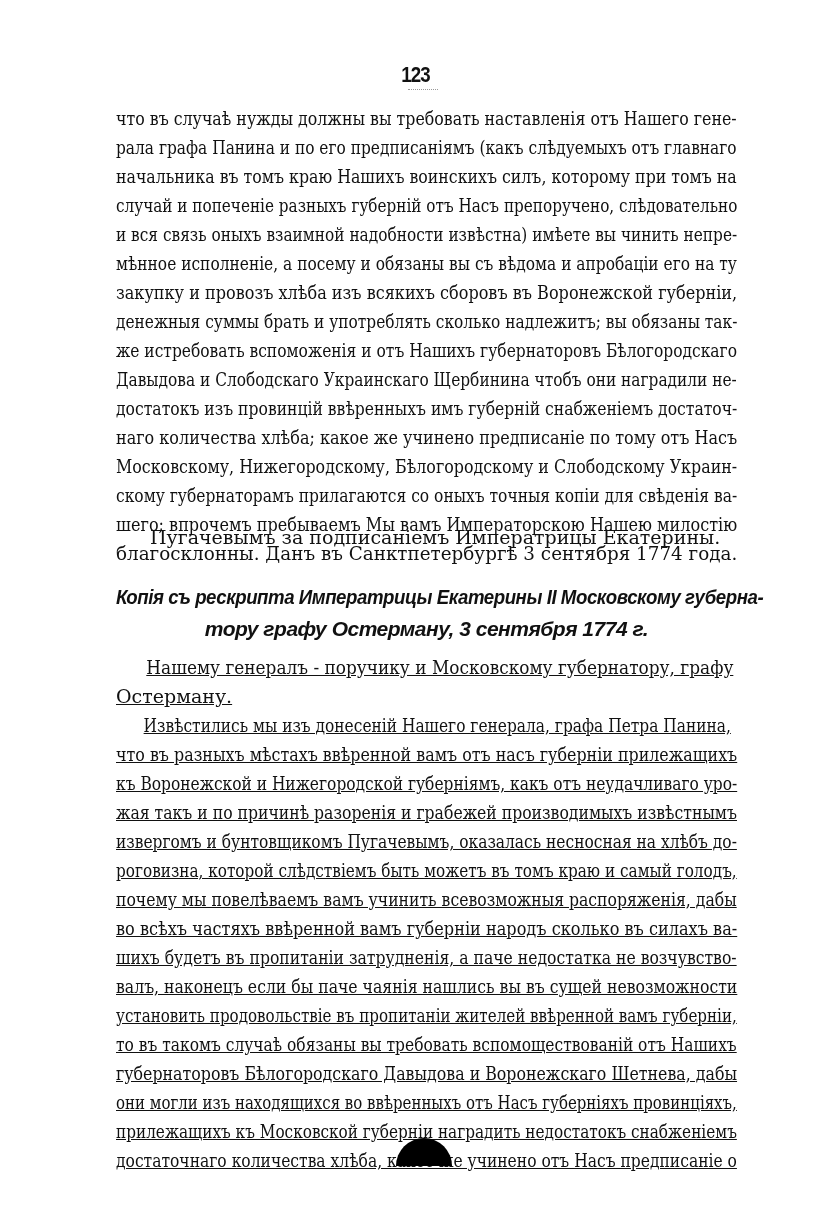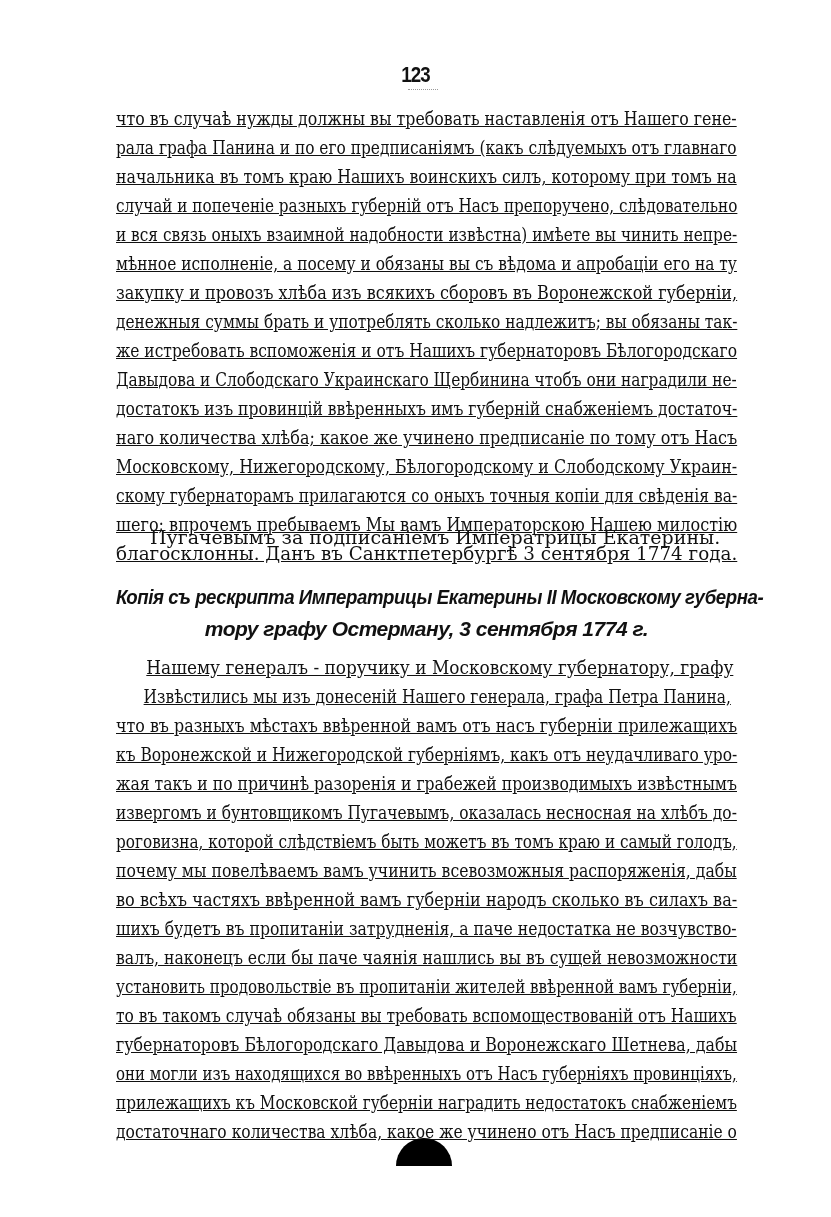--- a/index.html
+++ b/index.html
@@ -12,21 +12,21 @@
          border-top: 1px dotted #999; }
   .text-block { position: absolute; left: 116px; width: 621px; }
   .line { height: 29px; line-height: 29px; font-size: 19px; white-space: nowrap;
           text-align: justify; text-align-last: justify; transform-origin: left center; }
   .line.last { text-align-last: left; }
   .line.indent { padding-left: 34px; }
   .heading { position: absolute; left: 116px; width: 621px; font-family: "Liberation Sans", sans-serif;
           font-weight: bold; font-style: italic; }
   .heading .line { font-size: 21px; height: 32px; line-height: 32px; letter-spacing: -0.5px; }
   .heading .line.center { text-align: left; text-align-last: center; }
-  .p1 { top: 104px; text-decoration: underline; }
+  .p1 { top: 104px; }
   .sig { top: 523px; }
   .h2 { top: 581px; }
   .p2 { top: 653px; text-decoration: underline; }
   .ornament { position: absolute; top: 1138px; left: 396px; width: 56px; height: 28px;
           background: #000; border-radius: 28px 28px 0 0; }
 </style>
 </head>
 <body>
 
 <div class="page-number">123</div>
@@ -55,20 +55,21 @@
   <div class="line last indent">Пугачевымъ за подписаніемъ Императрицы Екатерины.</div>
 </div>
 
 <div class="heading h2">
   <div class="line" style="transform: scaleX(0.888); width: 699.156px; text-align-last: left;">Копія съ рескрипта Императрицы Екатерины II Московскому губерна-</div>
   <div class="line center">тору графу Остерману, 3 сентября 1774 г.</div>
 </div>
 
 <div class="text-block p2">
   <div class="line indent" style="transform: scaleX(0.891); width: 697.022px; text-align-last: left;">Нашему генералъ - поручику и Московскому губернатору, графу</div>
+  <div class="line last">Остерману.</div>
   <div class="line indent" style="transform: scaleX(0.812); width: 765.125px; text-align-last: left;">Извѣстились мы изъ донесеній Нашего генерала, графа Петра Панина,</div>
   <div class="line" style="transform: scaleX(0.836); width: 743.078px; text-align-last: left;">что въ разныхъ мѣстахъ ввѣренной вамъ отъ насъ губерніи прилежащихъ</div>
   <div class="line" style="transform: scaleX(0.813); width: 764.078px; text-align-last: left;">къ Воронежской и Нижегородской губерніямъ, какъ отъ неудачливаго уро-</div>
   <div class="line" style="transform: scaleX(0.824); width: 753.641px; text-align-last: left;">жая такъ и по причинѣ разоренія и грабежей производимыхъ извѣстнымъ</div>
   <div class="line" style="transform: scaleX(0.813); width: 763.688px; text-align-last: left;">извергомъ и бунтовщикомъ Пугачевымъ, оказалась несносная на хлѣбъ до-</div>
   <div class="line" style="transform: scaleX(0.803); width: 772.984px; text-align-last: left;">роговизна, которой слѣдствіемъ быть можетъ въ томъ краю и самый голодъ,</div>
   <div class="line" style="transform: scaleX(0.824); width: 753.25px; text-align-last: left;">почему мы повелѣваемъ вамъ учинить всевозможныя распоряженія, дабы</div>
   <div class="line" style="transform: scaleX(0.849); width: 731.734px; text-align-last: left;">во всѣхъ частяхъ ввѣренной вамъ губерніи народъ сколько въ силахъ ва-</div>
   <div class="line" style="transform: scaleX(0.823); width: 754.109px; text-align-last: left;">шихъ будетъ въ пропитаніи затрудненія, а паче недостатка не возчувство-</div>
   <div class="line" style="transform: scaleX(0.825); width: 753.109px; text-align-last: left;">валъ, наконецъ если бы паче чаянія нашлись вы въ сущей невозможности</div>

